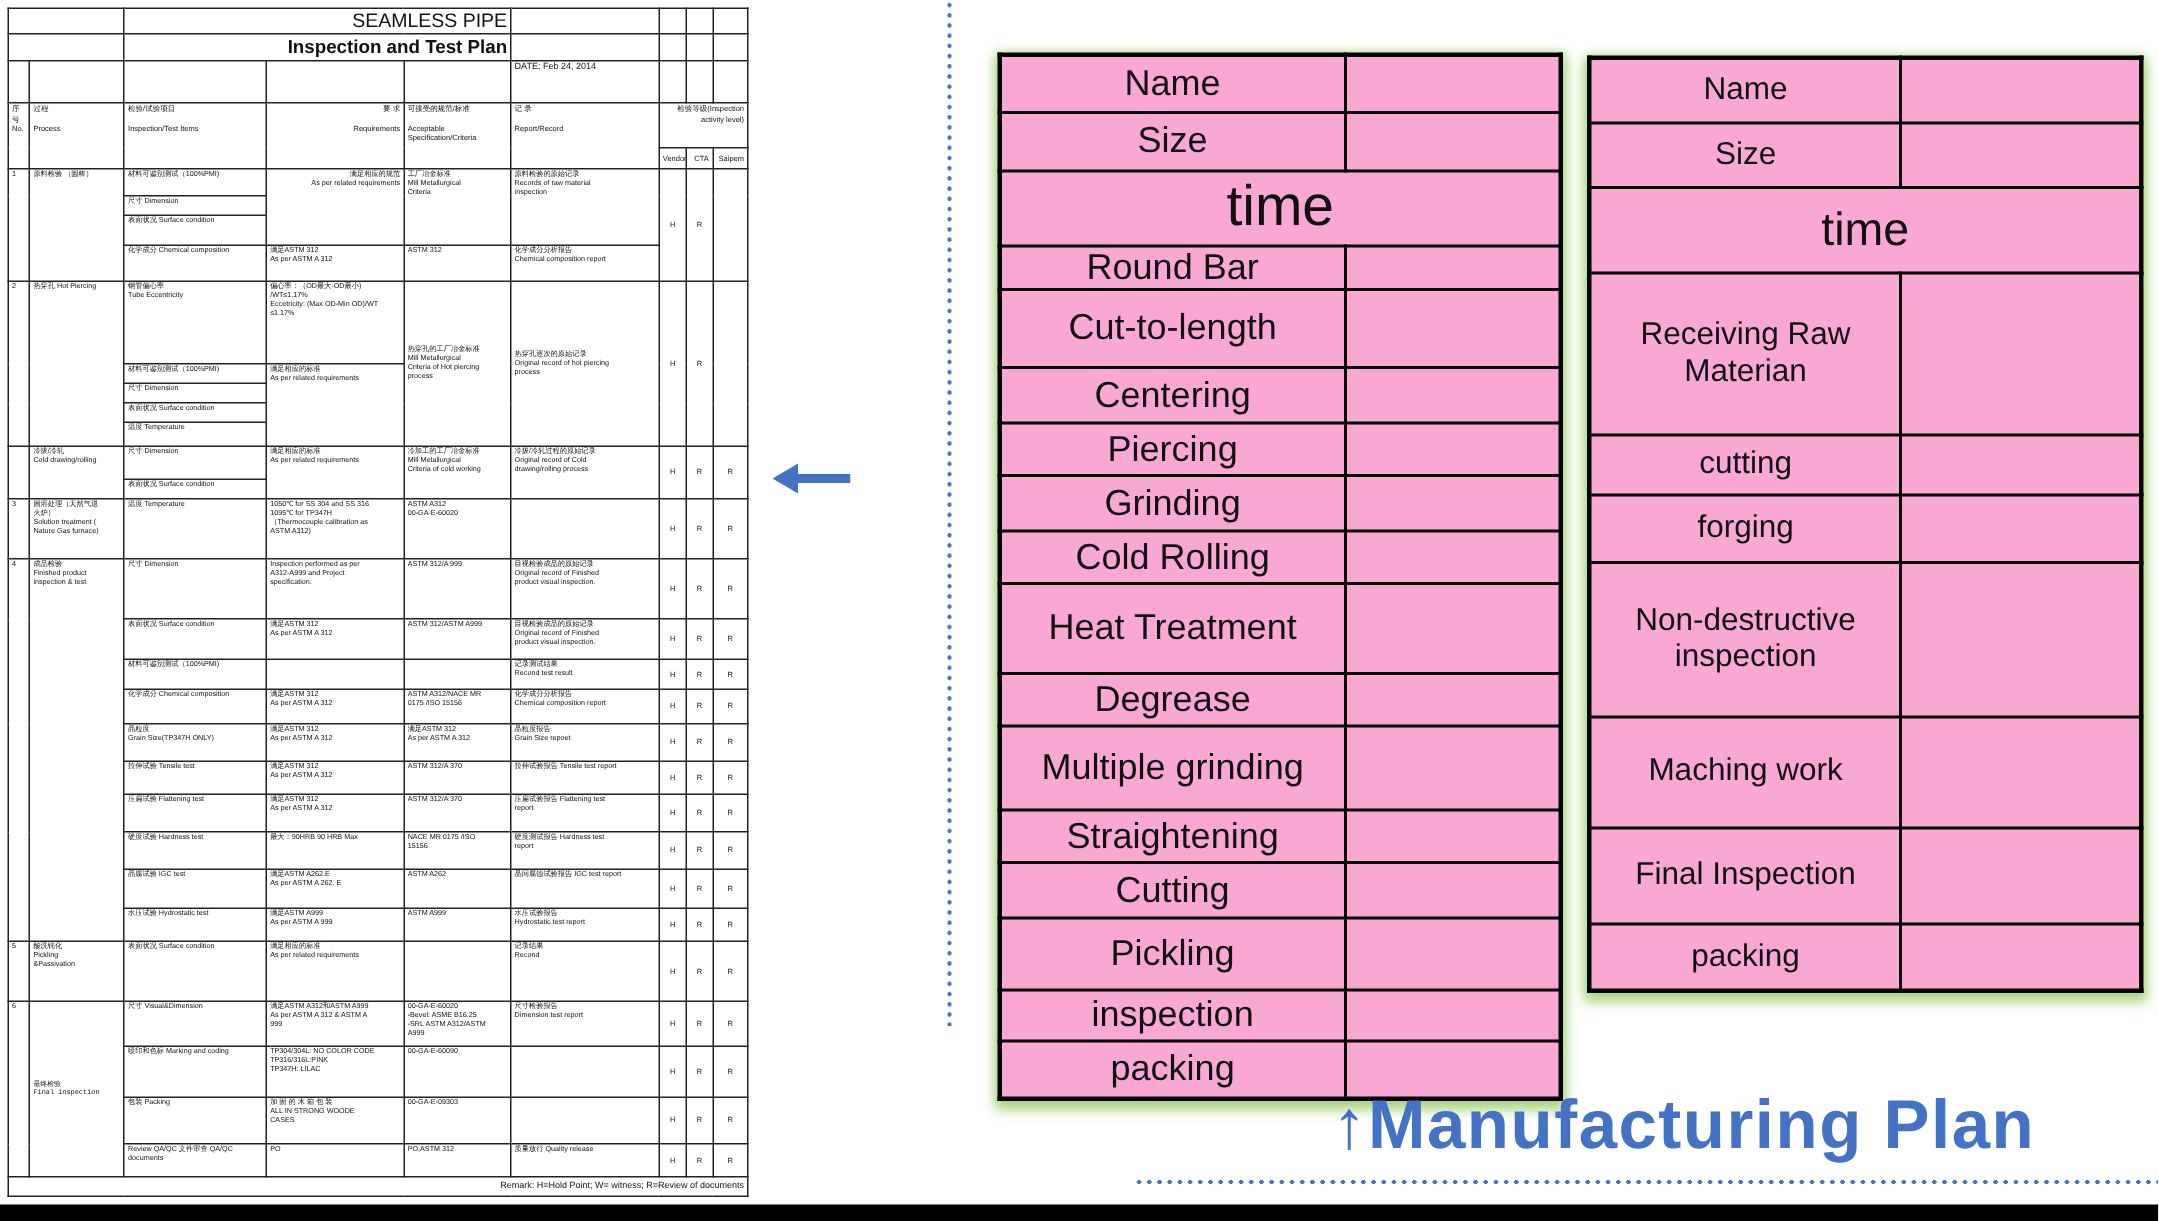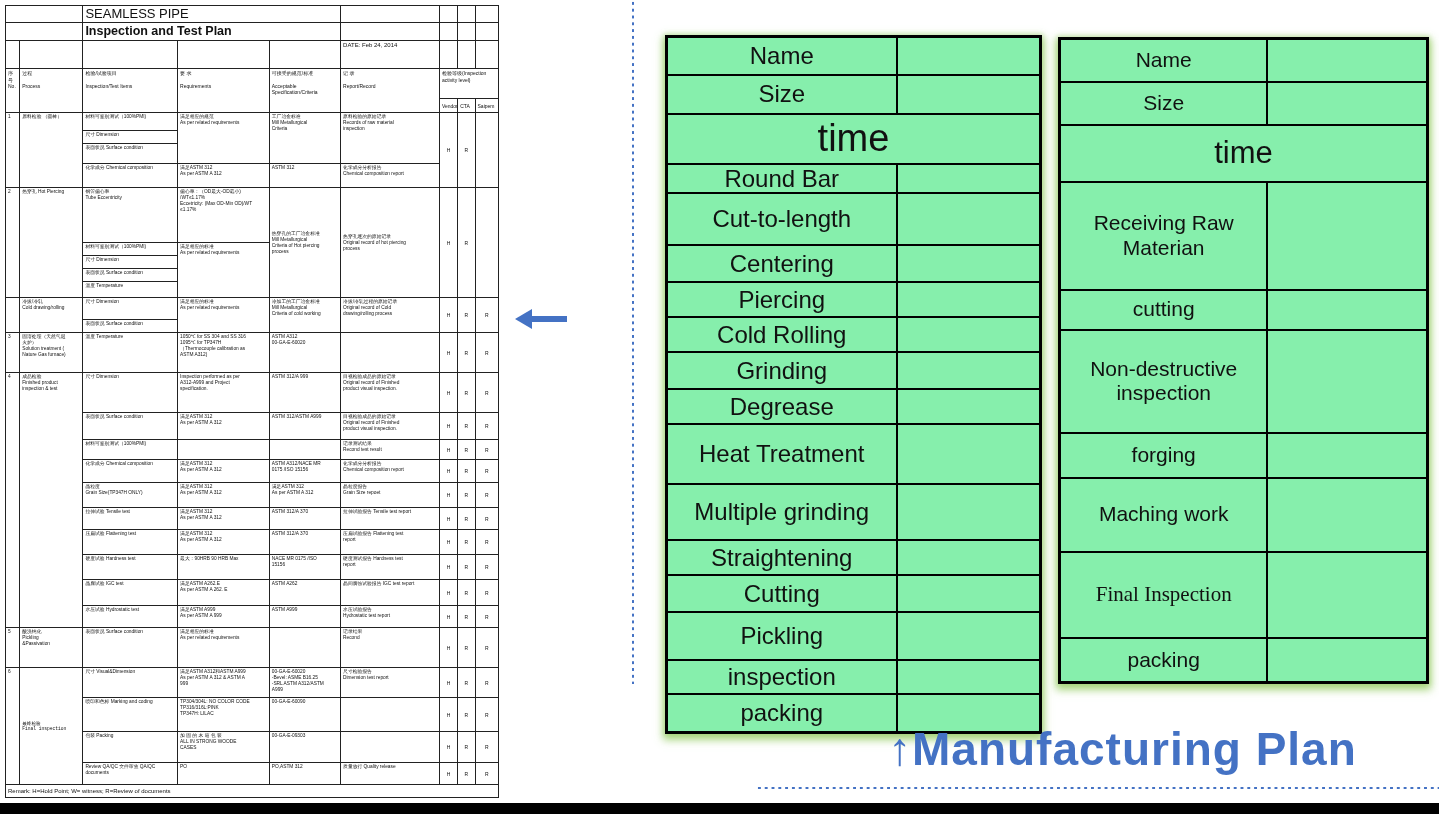--- a/index.html
+++ b/index.html
@@ -4,21 +4,21 @@
 <style>
   html,body{margin:0;padding:0;background:#fff;}
   .stage{position:relative;width:1439px;height:814px;background:#ffffff;overflow:hidden;
          font-family:"Liberation Sans",sans-serif;}
 
   
   .doc{position:absolute;left:5px;top:5px;width:494px;background:#fff;}
   #itp-table{border-collapse:collapse;table-layout:fixed;width:100%;}
   #itp-table td{border:1px solid #222;padding:1px 2px;font-size:4.8px;line-height:1.25;
                 color:#111;vertical-align:top;text-align:left;white-space:pre-line;overflow:hidden;}
-  #itp-table td.ac{text-align:left;}
+  #itp-table td.ac{text-align:right;}
   #itp-table td.vm{vertical-align:middle;}
   #itp-table td.tt1{font-size:13px;line-height:1.1;vertical-align:middle;white-space:nowrap;}
   #itp-table td.tt2{font-size:12.5px;line-height:1.1;vertical-align:middle;white-space:nowrap;}
   #itp-table td.datecell{font-size:6px;vertical-align:top;white-space:nowrap;}
   #itp-table td.hdr{font-size:5px;}
   #itp-table td.mk{font-size:5px;text-align:center;vertical-align:middle;}
   #itp-table td.remark{font-size:6px;white-space:nowrap;}
   #itp-table td.mono{font-family:"Liberation Mono",monospace;font-size:4.6px;}
 
   
@@ -33,21 +33,21 @@
   .arrow{position:absolute;left:515px;top:306px;}
   .itp-caption{position:absolute;left:512px;top:340px;color:#4472C4;font-weight:bold;
                font-size:47px;line-height:60px;}
   .itp-caption span{display:block;}
   .mfg-caption{position:absolute;left:888px;top:722px;color:#4472C4;font-weight:bold;
                font-size:46px;white-space:nowrap;letter-spacing:1px;}
 
   
   .ptable{position:absolute;border-collapse:collapse;background:#dae3f3;border:3px solid #000;
           box-shadow:0 4px 8px 2px rgba(150,205,100,0.8),0 0 5px 1px rgba(150,205,100,0.4);}
-  .ptable td{border:2px solid #000;background:#86efac;color:#111;text-align:center;
+  .ptable td{border:2px solid #000;background:#f9a8d4;color:#111;text-align:center;
              vertical-align:middle;padding:0;white-space:pre-line;line-height:1.15;}
   .pleft{left:665px;top:35px;width:377px;}
   .pleft td{font-size:24px;}
   .pleft td.big{font-size:38px;}
   .pright{left:1058px;top:37px;width:371px;}
   .pright td{font-size:21px;}
   .pright td.big{font-size:31px;}
 
   .bottombar{position:absolute;left:0;top:803px;width:1439px;height:11px;background:#000;}
 </style>
@@ -451,34 +451,34 @@
           <td class="val"></td>
         </tr>
         <tr style="height: 37px;">
           <td class="lbl">Centering</td>
           <td class="val"></td>
         </tr>
         <tr style="height: 35px;">
           <td class="lbl">Piercing</td>
           <td class="val"></td>
         </tr>
+        <tr style="height: 37px;">
+          <td class="lbl">Grinding</td>
+          <td class="val"></td>
+        </tr>
         <tr style="height: 35px;">
           <td class="lbl">Cold Rolling</td>
           <td class="val"></td>
         </tr>
-        <tr style="height: 37px;">
-          <td class="lbl">Grinding</td>
+        <tr style="height: 60px;">
+          <td class="lbl">Heat Treatment</td>
           <td class="val"></td>
         </tr>
         <tr style="height: 35px;">
           <td class="lbl">Degrease</td>
-          <td class="val"></td>
-        </tr>
-        <tr style="height: 60px;">
-          <td class="lbl">Heat Treatment</td>
           <td class="val"></td>
         </tr>
         <tr style="height: 56px;">
           <td class="lbl">Multiple grinding</td>
           <td class="val"></td>
         </tr>
         <tr style="height: 35px;">
           <td class="lbl">Straightening</td>
           <td class="val"></td>
         </tr>
@@ -520,34 +520,34 @@
         </tr>
         <tr style="height: 108px;">
           <td class="lbl">Receiving Raw
 Materian</td>
           <td class="val"></td>
         </tr>
         <tr style="height: 40px;">
           <td class="lbl">cutting</td>
           <td class="val"></td>
         </tr>
+        <tr style="height: 45px;">
+          <td class="lbl">forging</td>
+          <td class="val"></td>
+        </tr>
         <tr style="height: 103px;">
           <td class="lbl">Non-destructive
 inspection</td>
           <td class="val"></td>
         </tr>
-        <tr style="height: 45px;">
-          <td class="lbl">forging</td>
-          <td class="val"></td>
-        </tr>
         <tr style="height: 74px;">
           <td class="lbl">Maching work</td>
           <td class="val"></td>
         </tr>
-        <tr style="height: 86px; font-family: Liberation Serif, serif;">
+        <tr style="height: 64px;">
           <td class="lbl">Final Inspection</td>
           <td class="val"></td>
         </tr>
         <tr style="height: 45px;">
           <td class="lbl">packing</td>
           <td class="val"></td>
         </tr>
       </tbody>
   </table>
 

